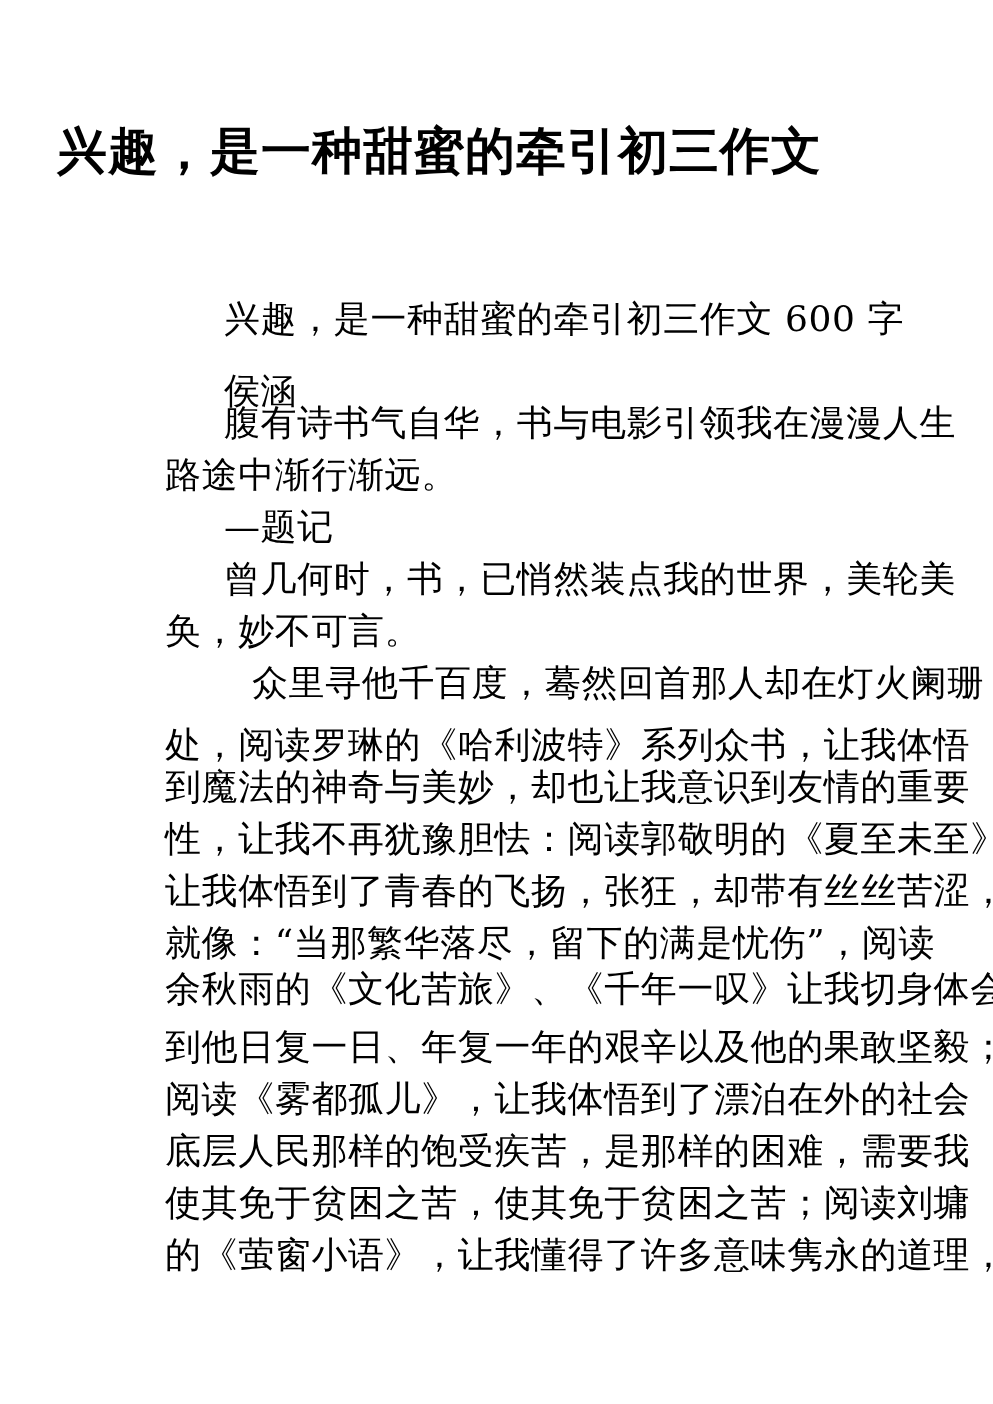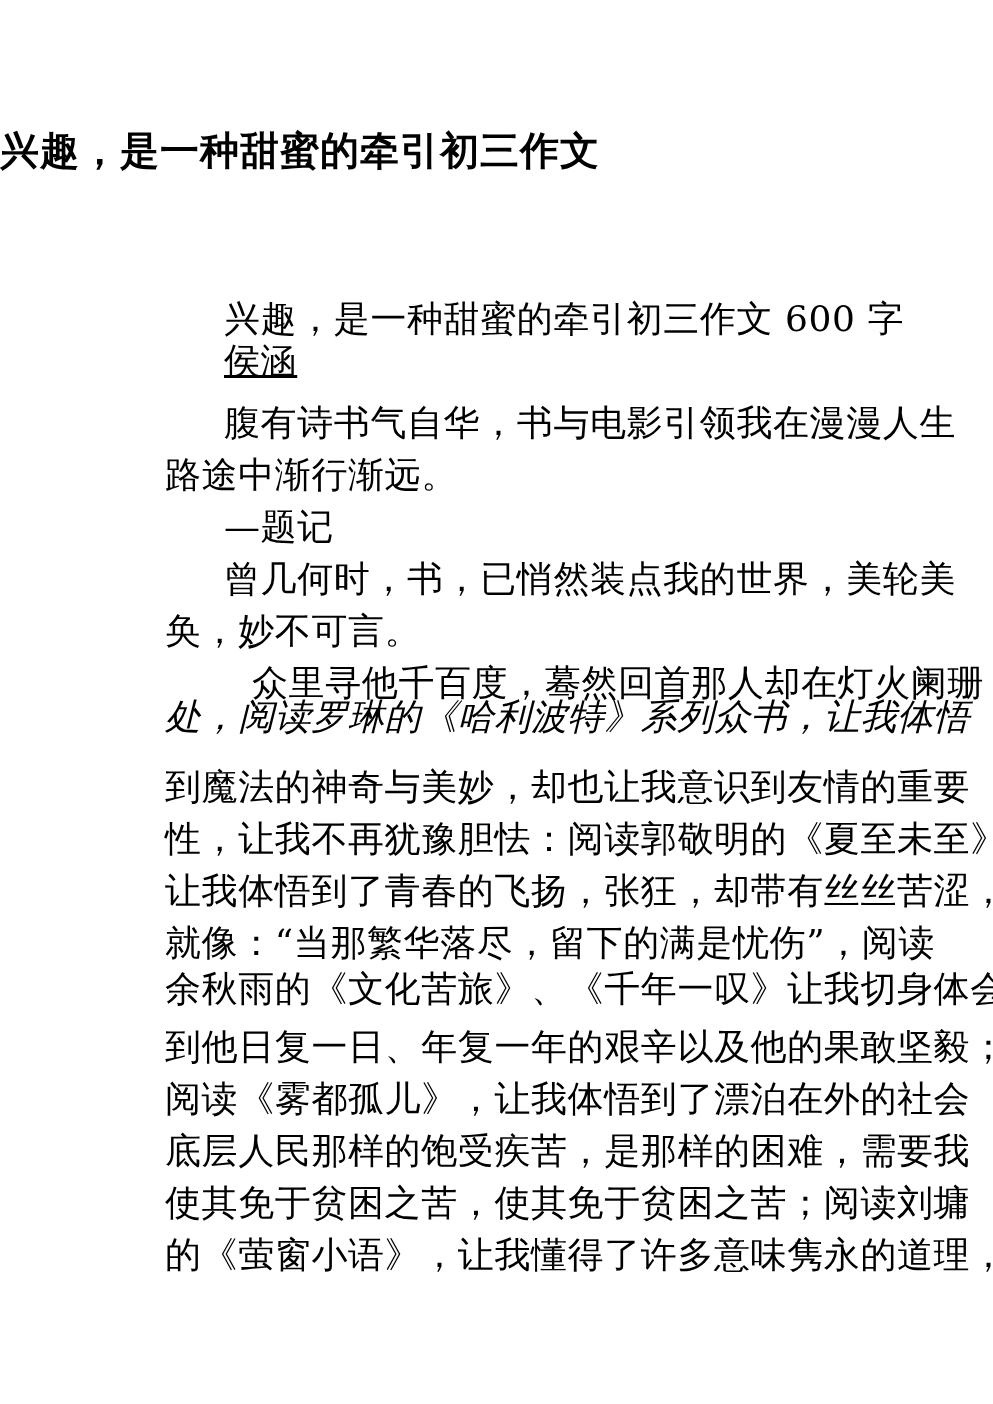--- a/index.html
+++ b/index.html
@@ -18,24 +18,24 @@
       position: absolute;
       left: 0; top: 0;
       width: 993px;
       height: 1404px;
       background: #ffffff;
     }
     .title {
       position: absolute;
       left: 0;
       width: 822px;
-      text-align: left;
+      text-align: right;
       font-family: "DejaVu Sans", "Liberation Sans", sans-serif;
       font-weight: bold;
-      font-size: 39px;
+      font-size: 50px;
       line-height: 48px;
       letter-spacing: 1px;
     }
     .title-line-1 { top: 127px; }
     .title-line-2 { top: 177px; }
     .body-line {
       position: absolute;
       font-family: "DejaVu Serif", "Liberation Serif", serif;
       font-size: 36px;
       line-height: 34px;
@@ -46,28 +46,28 @@
     .flush  { left: 165px; }
   </style>
 </head>
 <body>
 
 <div class="page">
   <div class="title title-line-1">兴趣，是一种甜蜜的牵引初三作文</div>
 
   <div id="body-container">
       <div class="body-line indent" style="top: 302px;">兴趣，是一种甜蜜的牵引初三作文 600 字</div>
-      <div class="body-line indent" style="top: 344px; text-decoration: underline;">侯涵</div>
+      <div class="body-line indent" style="top: 374px;">侯涵</div>
       <div class="body-line indent" style="top: 406px;">腹有诗书气自华，书与电影引领我在漫漫人生</div>
       <div class="body-line flush" style="top: 458px;">路途中渐行渐远。</div>
       <div class="body-line indent" style="top: 510px;">—题记</div>
       <div class="body-line indent" style="top: 562px;">曾几何时，书，已悄然装点我的世界，美轮美</div>
       <div class="body-line flush" style="top: 614px;">奂，妙不可言。</div>
       <div class="body-line indent" style="top: 666px; margin-left: 28px;">众里寻他千百度，蓦然回首那人却在灯火阑珊</div>
-      <div class="body-line flush" style="top: 700px; font-style: italic;">处，阅读罗琳的《哈利波特》系列众书，让我体悟</div>
+      <div class="body-line flush" style="top: 728px;">处，阅读罗琳的《哈利波特》系列众书，让我体悟</div>
       <div class="body-line flush" style="top: 770px;">到魔法的神奇与美妙，却也让我意识到友情的重要</div>
       <div class="body-line flush" style="top: 822px;">性，让我不再犹豫胆怯：阅读郭敬明的《夏至未至》</div>
       <div class="body-line flush" style="top: 874px;">让我体悟到了青春的飞扬，张狂，却带有丝丝苦涩，</div>
       <div class="body-line flush" style="top: 926px;">就像：“当那繁华落尽，留下的满是忧伤”，阅读</div>
       <div class="body-line flush" style="top: 972px;">余秋雨的《文化苦旅》、《千年一叹》让我切身体会</div>
       <div class="body-line flush" style="top: 1030px;">到他日复一日、年复一年的艰辛以及他的果敢坚毅；</div>
       <div class="body-line flush" style="top: 1082px;">阅读《雾都孤儿》，让我体悟到了漂泊在外的社会</div>
       <div class="body-line flush" style="top: 1134px;">底层人民那样的饱受疾苦，是那样的困难，需要我</div>
       <div class="body-line flush" style="top: 1186px;">使其免于贫困之苦，使其免于贫困之苦；阅读刘墉</div>
       <div class="body-line flush" style="top: 1238px;">的《萤窗小语》，让我懂得了许多意味隽永的道理，</div>

